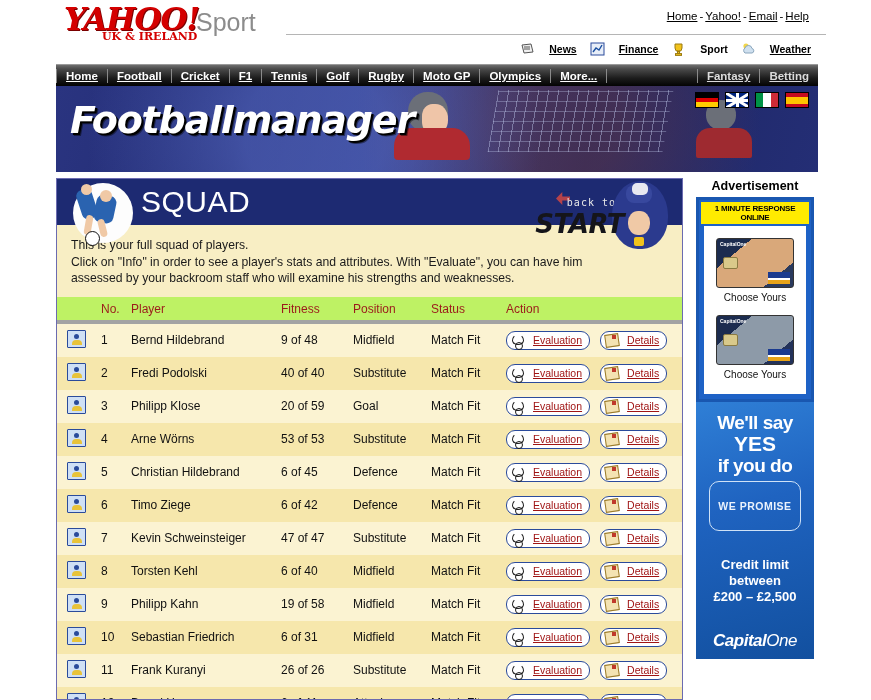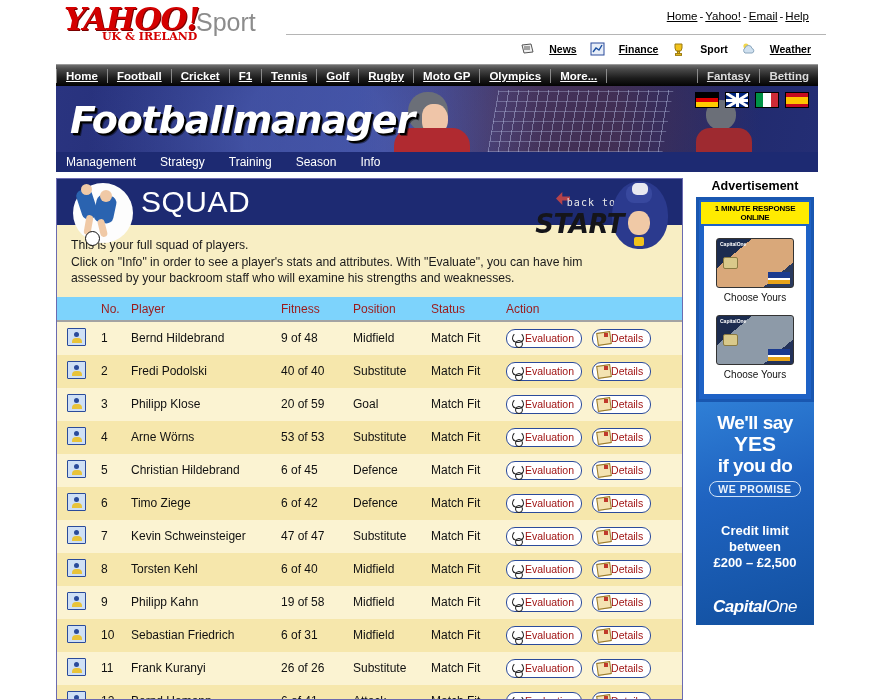--- a/index.html
+++ b/index.html
@@ -240,22 +240,22 @@
 
   
   .intro {
     padding: 12px 14px 2px 14px;
     font-size: 12.2px; color: #1a1a1a; line-height: 16.5px;
   }
 
   
   .tbl { width: 100%; border-collapse: collapse; table-layout: fixed; margin-top: 8px; }
   .tbl thead th {
-    background: #7dd3fc; color: #9b1b1b; font-size: 12px; font-weight: normal;
-    text-align: left; padding: 5px 0 4px 0; border-bottom: 2px solid #a3a3a3;
+    background: #bef264; color: #9b1b1b; font-size: 12px; font-weight: normal;
+    text-align: left; padding: 5px 0 4px 0; border-bottom: 4px solid #a3a3a3;
   }
   .tbl tbody td {
     font-size: 12px; color: #111; padding: 6px 0; height: 18px;
     vertical-align: middle;
   }
   tr.rodd td { background: #fbf3d2; }
   tr.reven td { background: #f6e7ac; }
 
   .c-ico { width: 34px; padding-left: 10px !important; }
   .c-no  { width: 30px; }
@@ -279,21 +279,21 @@
   }
 
   .btnwrap { display: flex; align-items: center; gap: 10px; }
   .pillbtn {
     display: inline-flex; align-items: center;
     border: 1px solid #2b4b9c; background: #ffffff;
     border-radius: 9px; height: 17px; padding: 0 7px 0 3px;
     font-size: 10.5px; color: #a01414; white-space: nowrap;
     position: relative;
   }
-  .pillbtn .lbl { margin-left: 0; }
+  .pillbtn .lbl { margin-left: 8px; text-decoration: underline; }
   .eval-ico { width: 15px; height: 15px; position: relative; display: inline-block; }
   .eval-ico:before {
     content:""; position:absolute; left:2px; top:1px; width:10px; height:9px;
     border:1.6px solid #1a1a1a; border-radius:50% 50% 50% 50%/60% 60% 40% 40%;
     border-top-color: transparent;
   }
   .eval-ico:after {
     content:""; position:absolute; left:5px; top:9px; width:6px; height:6px;
     border:1.6px solid #1a1a1a; border-radius:50%;
   }
@@ -346,21 +346,21 @@
     width: 118px; margin: 0 auto; box-sizing: border-box;
     background: linear-gradient(165deg,#2f7fd6 0%, #1f63c0 40%, #12509f 100%);
     padding: 10px 6px 8px 6px; text-align: center; color: #fff;
     position: relative; overflow: hidden;
   }
   .adblue .l1 { font-size: 19px; font-weight: bold; line-height: 21px; letter-spacing:-.5px; }
   .adblue .l2 { font-size: 21px; font-weight: bold; line-height: 22px; }
   .adblue .l3 { font-size: 19px; font-weight: bold; line-height: 21px; letter-spacing:-.5px;}
   .promise {
     display: inline-block; margin-top: 5px; border: 1.5px solid #cfe2f7;
-    border-radius: 10px; padding: 1px 8px; font-size: 10.5px; font-weight: bold;
+    border-radius: 10px; padding: 18px 8px; font-size: 10.5px; font-weight: bold;
     letter-spacing: .5px; color: #eaf2fc;
   }
   .creditblk { margin-top: 26px; font-size: 13px; font-weight: bold; line-height: 16px; }
   .capone {
     margin-top: 26px; font-size: 17px; font-weight: bold; font-style: italic;
     letter-spacing: -.5px;
   }
   .capone .one { font-style: italic; font-weight: normal; }
 </style>
 </head>
@@ -456,27 +456,20 @@
       <span class="flag flag-de"></span>
       <span class="flag flag-gb">
           <i class="gbx1"></i>
           <i class="gbx2"></i>
         </span>
       <span class="flag flag-it"></span>
       <span class="flag flag-es"></span>
     </div>
   </div>
 
-  <div class="subnav">
-    <span class="sitem">Management</span>
-    <span class="sitem">Strategy</span>
-    <span class="sitem">Training</span>
-    <span class="sitem">Season</span>
-    <span class="sitem">Info</span>
-  </div>
 
   <div class="main">
 
     <div class="content">
 
       <div class="squadband">
         <div class="ball-logo">
           <div class="ball-circle"></div>
           <div class="bp1"></div>
             <div class="bp2"></div>

